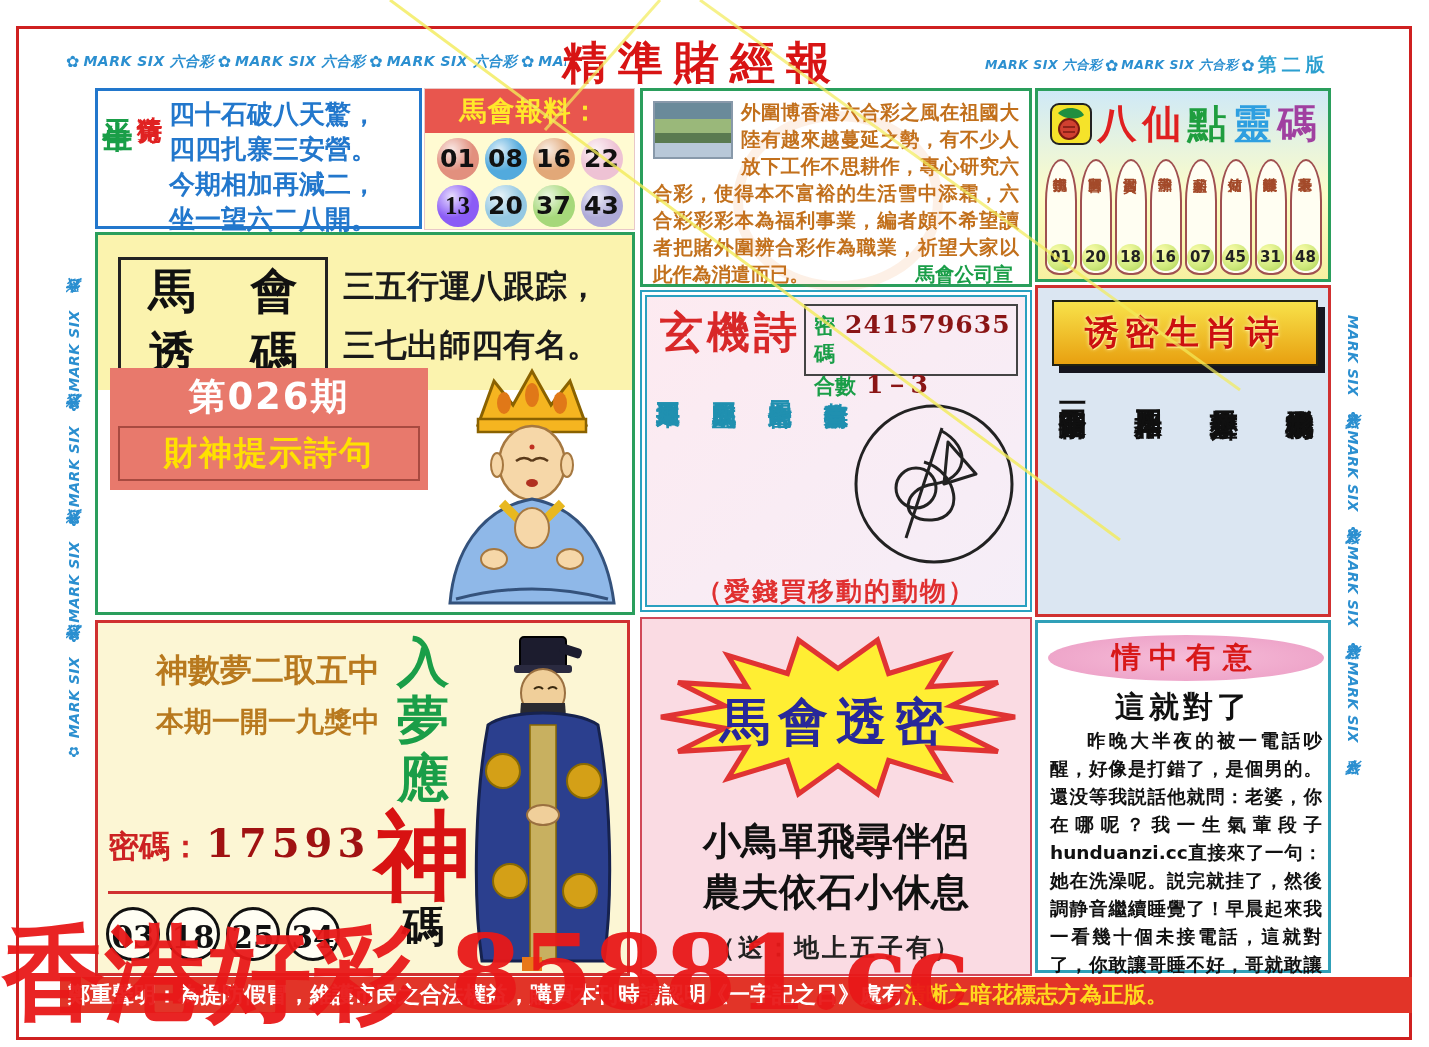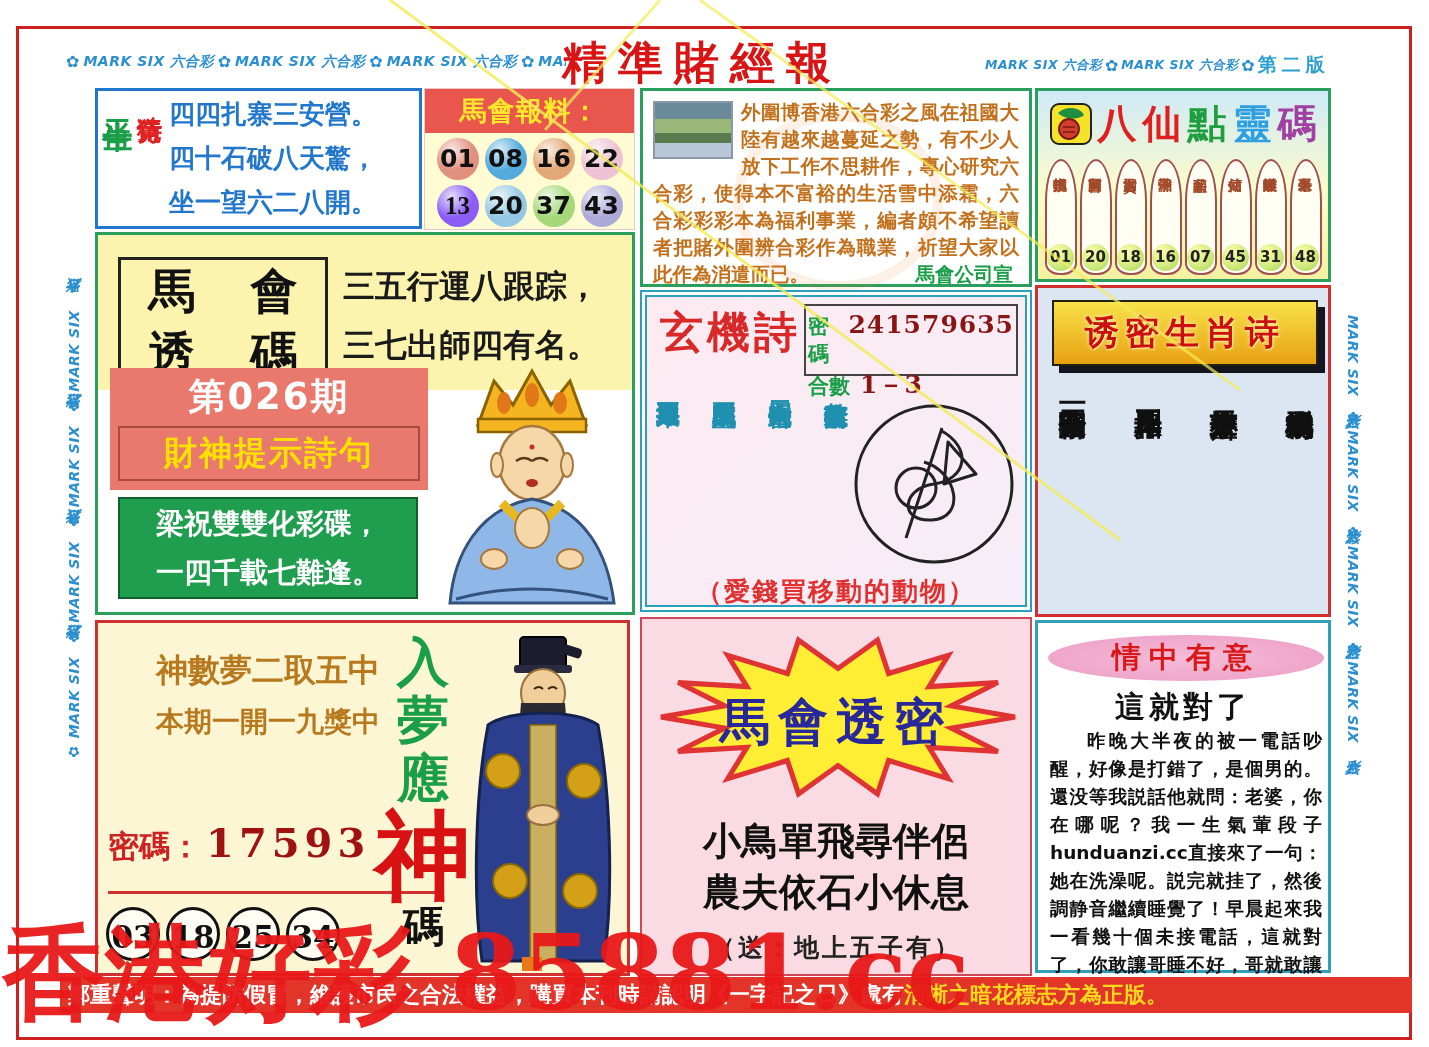--- a/index.html
+++ b/index.html
@@ -50,21 +50,21 @@
   
   #editor{left:640px;top:88px;width:392px;height:199px;border:3px solid #2a9e5c;background:#fff;padding:8px 10px;}
   #editor .photo{float:left;width:76px;height:54px;margin:2px 8px 2px 0;border:2px solid #8899aa;background:
      linear-gradient(#6a8a9a 0 30%,#9ab87a 30% 55%,#5a7a50 55% 75%,#b8c8d8 75%);}
   #editor p{margin:0;font-size:19.5px;line-height:27px;font-weight:bold;color:#c2701c;text-align:justify;}
   #editor .sig{color:#1a9e48;float:right;margin-right:6px;}
   #editor::after{content:"";position:absolute;left:90px;top:20px;width:190px;height:160px;border:10px solid rgba(235,130,50,.12);border-radius:50%;pointer-events:none;}
   
   #xuanji{left:640px;top:290px;width:392px;height:322px;border:2px solid #2aa0c0;box-shadow:inset 0 0 0 3px #fff,inset 0 0 0 5px #2aa0c0;background:linear-gradient(135deg,#fdeaf0,#f5eef8);}
   #xuanji .title{position:absolute;left:18px;top:12px;font-size:43px;font-weight:bold;color:#d82828;letter-spacing:4px;}
-  #code-box{left:162px;top:12px;width:214px;height:72px;border:2px solid #444;padding:4px 2px;display:flex;flex-direction:column;justify-content:space-around;}
+  #code-box{left:162px;top:12px;width:214px;height:72px;border:2px solid #444;padding:4px 8px;display:flex;flex-direction:column;justify-content:space-around;}
   #code-box .row{display:flex;align-items:baseline;gap:10px;}
   #code-box .lab{color:#1a9e48;font-weight:bold;font-size:21px;}
   #code-box .val{color:#8a1515;font-weight:bold;font-size:25px;letter-spacing:1px;}
   #xuanji-poem{left:12px;top:92px;width:195px;height:225px;display:flex;flex-direction:row-reverse;justify-content:space-between;}
   #xuanji-poem .col{font-size:24px;font-weight:bold;color:#2090b0;line-height:1.12;}
   #sigcircle{left:208px;top:108px;width:168px;height:168px;}
   #xuanji .caption{position:absolute;left:0;top:282px;width:100%;text-align:center;color:#e03030;font-size:26px;font-weight:bold;letter-spacing:2px;}
   
   #baxian{left:1035px;top:88px;width:296px;height:194px;border:3px solid #2a9e5c;background:linear-gradient(#cfe9f7,#fdfdc8 55%,#f6f0a0);}
   #baxian .titlerow{display:flex;align-items:center;justify-content:center;gap:6px;margin-top:6px;}
@@ -153,22 +153,23 @@
     <span>MARK SIX 六合彩</span> <span>✿</span>
     <span>MARK SIX 六合彩</span> <span>✿</span>
     <span>MARK SIX 六合彩</span> <span>✿</span>
     <span>MARK SIX 六合彩</span>
   </div>
 
   <div id="zodiac" class="abs">
     <div class="t1 vtext serif">十二生肖</div>
     <div class="t2 vtext serif">竞猜诗</div>
     <div class="poem serif">
+      <div>四十石破八天驚，</div>
       <div>四四扎寨三安營。</div>
-      <div>四十石破八天驚，</div>
+      <div>今期相加再減二，</div>
       <div>坐一望六二八開。</div>
     </div>
   </div>
 
   <div id="tips" class="abs">
     <div class="hdr serif">馬會報料：</div>
     <div class="ballrow">
       <div class="ball" style="background-color: rgb(226, 144, 126);"><span>01</span></div>
       <div class="ball" style="background-color: rgb(82, 170, 221);"><span>08</span></div>
       <div class="ball" style="background-color: rgb(226, 168, 120);"><span>16</span></div>
@@ -190,24 +191,20 @@
       <span>透</span>
       <span>碼</span>
     </div>
     <div id="touma-poem" class="abs serif">
       <div>三五行運八跟踪，</div>
       <div>三七出師四有名。</div>
     </div>
     <div id="issue-box" class="abs">
       <div class="num">第026期</div>
       <div class="sub serif">財神提示詩句</div>
-    </div>
-    <div id="green-poem" class="abs serif">
-      <div>梁祝雙雙化彩碟，</div>
-      <div>一四千載七難逢。</div>
     </div>
     <svg id="buddha" class="abs" viewBox="0 0 192 250">
       <polygon points="42,62 58,18 77,42 96,8 115,42 134,18 150,62" fill="#f5b520" stroke="#8a6200" stroke-width="3"></polygon>
       <ellipse cx="68" cy="40" rx="7" ry="11" fill="#e07818"></ellipse>
       <ellipse cx="96" cy="32" rx="7" ry="12" fill="#e07818"></ellipse>
       <ellipse cx="124" cy="40" rx="7" ry="11" fill="#e07818"></ellipse>
       <rect x="42" y="56" width="108" height="13" fill="#f5b520" stroke="#8a6200" stroke-width="2.5"></rect>
       <ellipse cx="96" cy="100" rx="33" ry="37" fill="#f6d7a8" stroke="#a67840" stroke-width="2.5"></ellipse>
       <ellipse cx="61" cy="102" rx="6" ry="12" fill="#f6d7a8" stroke="#a67840" stroke-width="2"></ellipse>
       <ellipse cx="131" cy="102" rx="6" ry="12" fill="#f6d7a8" stroke="#a67840" stroke-width="2"></ellipse>

